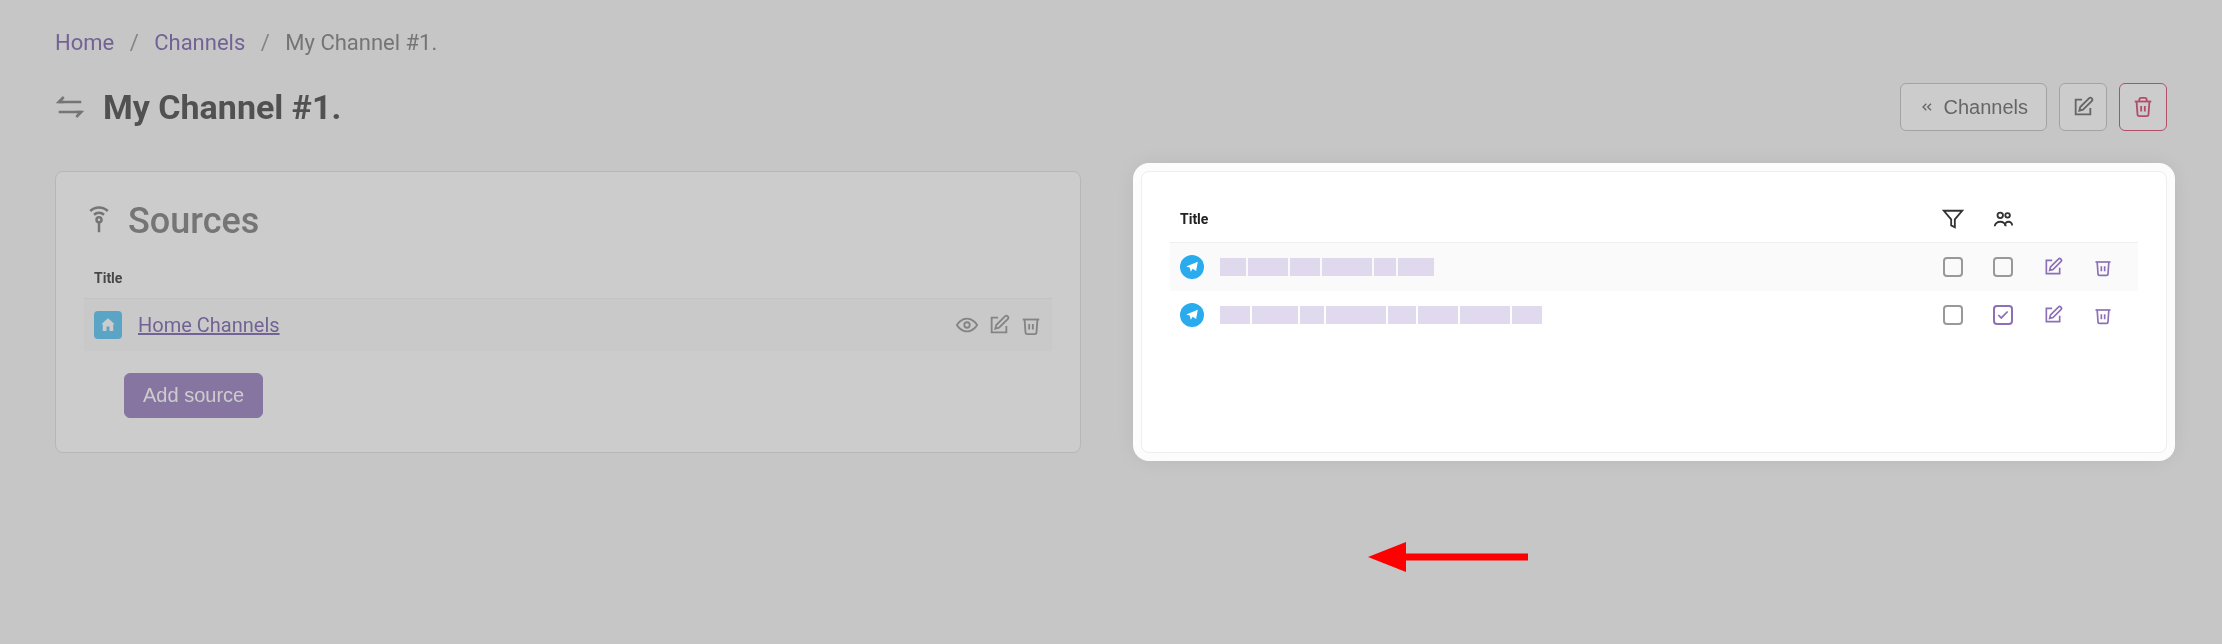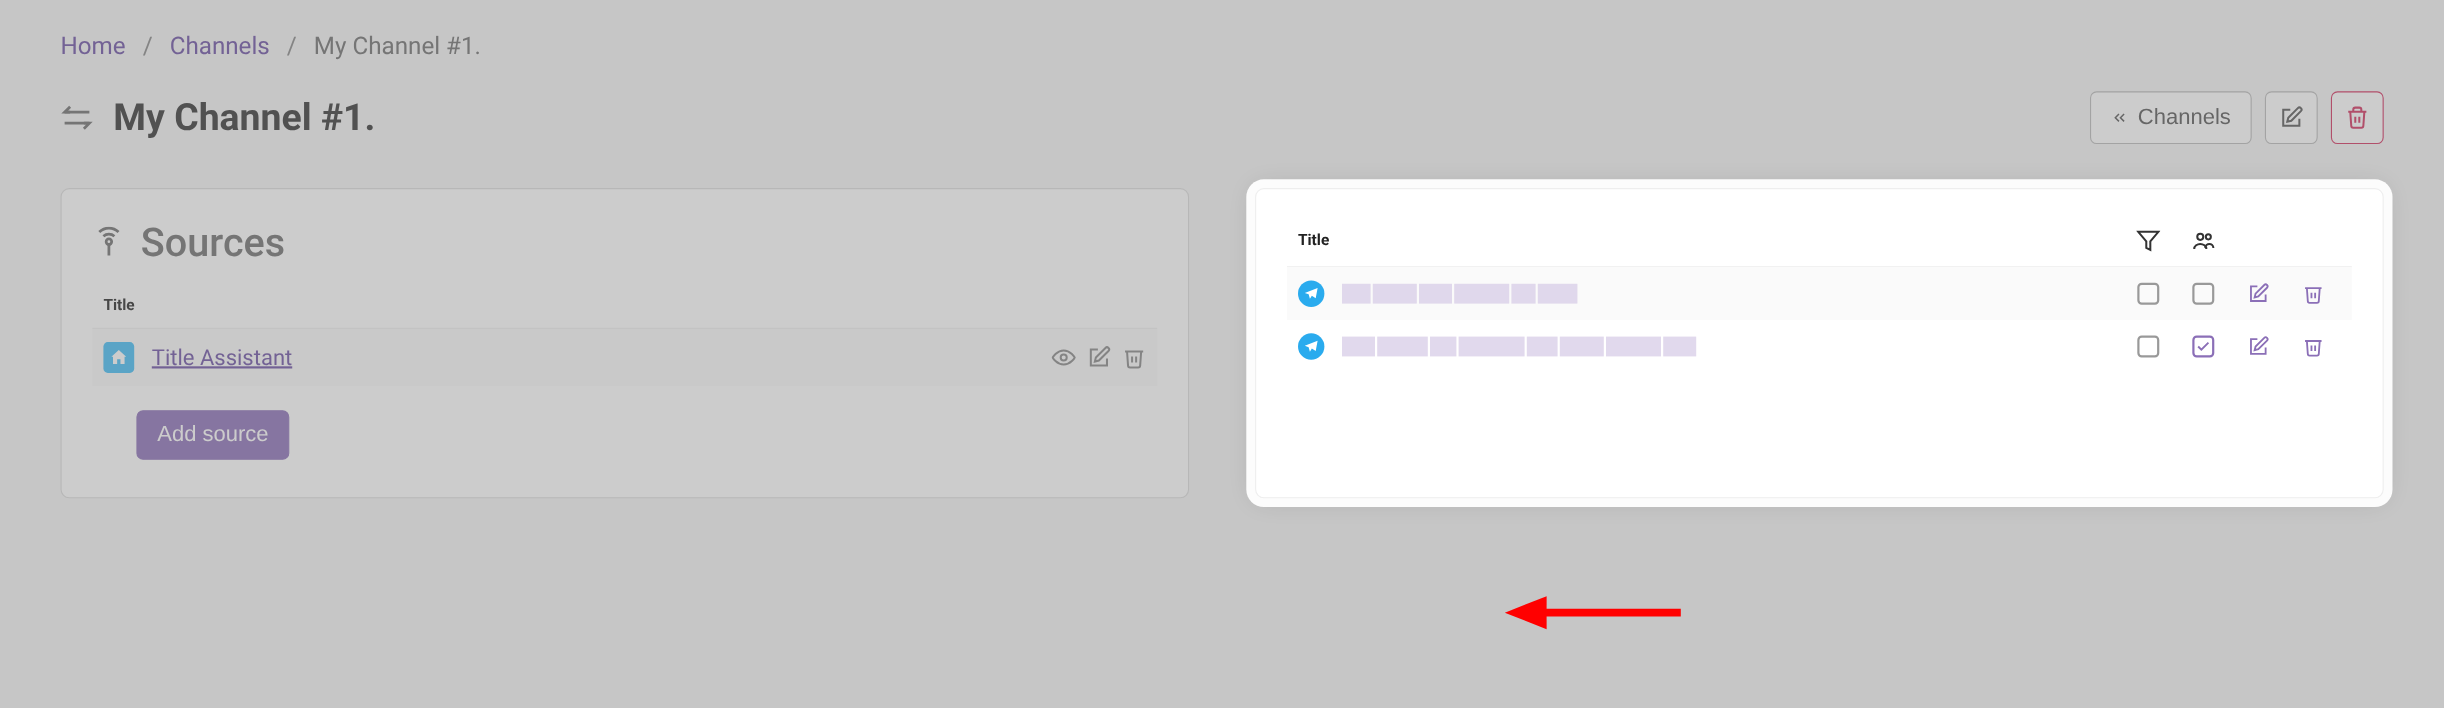--- a/index.html
+++ b/index.html
@@ -240,21 +240,21 @@
       <div class="tbl">
         <div class="tbl-head">
           <div class="col-title">Title</div>
         </div>
         <div class="tbl-row">
           <span class="row-icon ha">
             <svg width="18" height="18" viewBox="0 0 24 24" fill="currentColor">
                 <path d="M12 3l9 8h-2v9h-5v-6h-4v6H5v-9H3l9-8z"></path>
               </svg>
           </span>
-          <a href="#" class="row-title">Title Assistant</a>
+          <a href="#" class="row-title">Home Channels</a>
           <div class="row-actions">
             <span>
               <svg width="22" height="22" viewBox="0 0 24 24" fill="none" stroke="currentColor" stroke-width="2">
                   <path d="M1 12s4-7 11-7 11 7 11 7-4 7-11 7S1 12 1 12z"></path>
                   <circle cx="12" cy="12" r="3"></circle>
                 </svg>
             </span>
             <span>
               <svg width="22" height="22" viewBox="0 0 24 24" fill="none" stroke="currentColor" stroke-width="2">
                   <path d="M11 4H4v16h16v-7"></path>

